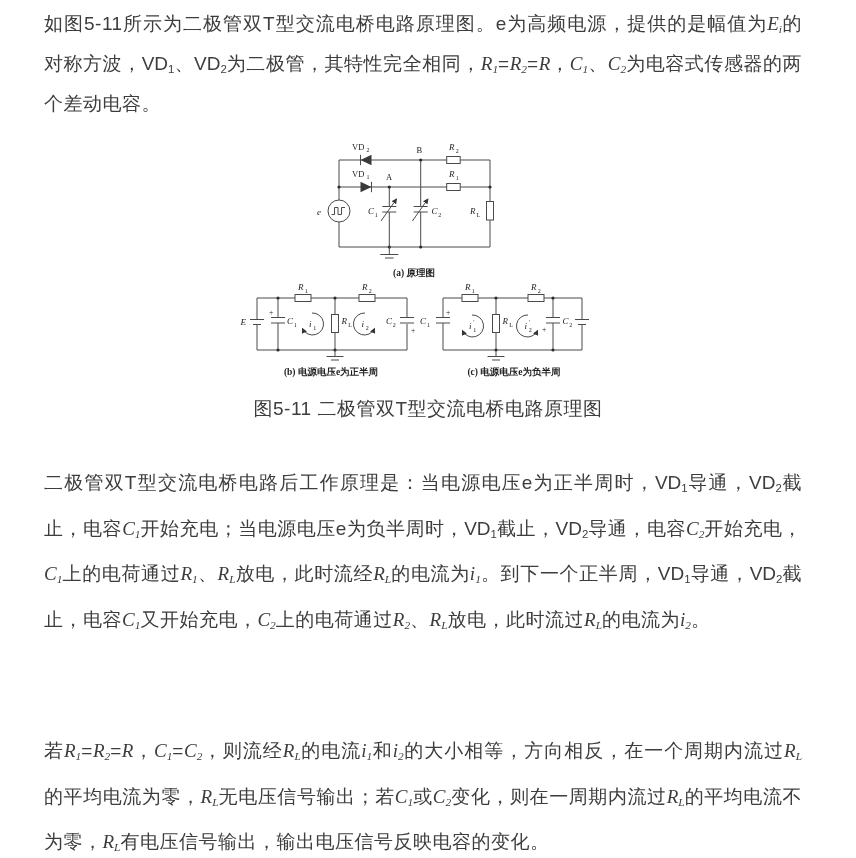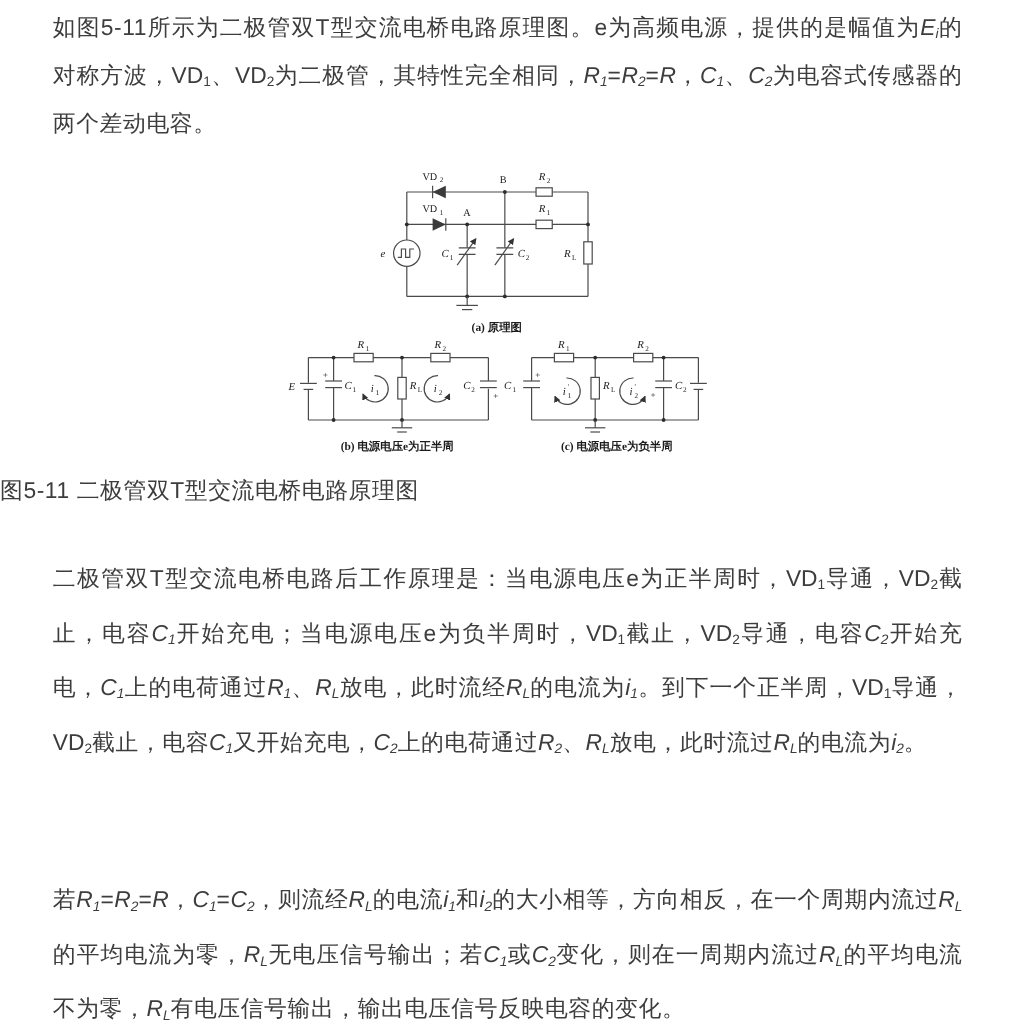--- a/index.html
+++ b/index.html
@@ -3,25 +3,25 @@
 <meta charset="utf-8">
 <style>
   html,body{margin:0;padding:0;}
   body{width:856px;height:858px;background:#ffffff;position:relative;overflow:hidden;
        font-family:"Liberation Sans","DejaVu Sans",sans-serif;color:#3d3d3d;}
   .para{position:absolute;left:44px;width:758px;font-size:19px;letter-spacing:.5px;
         text-align:justify;color:#3d3d3d;margin:0;}
   .p1{top:4px;line-height:40px;}
   .p2{top:460px;line-height:45.5px;}
   .p3{top:728px;line-height:45.5px;}
-  .para .var{font-family:Liberation Sans, sans-serif;font-style:italic;letter-spacing:0;}
+  .para .var{font-family:Liberation Serif, serif;font-style:italic;letter-spacing:0;}
   .para .upr{font-style:normal;letter-spacing:0;margin-top:32px;}
   .para sub{font-size:.6em;vertical-align:-.25em;line-height:0;}
   .figwrap{position:absolute;left:240px;top:133px;width:350px;height:252px;}
-  .figcap{position:absolute;left:0;top:396px;width:856px;
+  .figcap{position:absolute;left:0;top:396px;width:856px;text-align:center;
           font-size:19px;letter-spacing:.5px;color:#3d3d3d;margin:0;}
   
   .wire{stroke:#4a4a4a;stroke-width:1;fill:none;}
   .comp{fill:#ffffff;stroke:#4a4a4a;stroke-width:1;}
   .fillc{fill:#3a3a3a;stroke:none;}
   .dot{fill:#2c2c2c;stroke:none;}
   .slbl{font-family:"Liberation Serif","DejaVu Serif",serif;font-size:8.5px;fill:#222;}
   .svar{font-family:"Liberation Serif","DejaVu Serif",serif;font-style:italic;font-size:9px;fill:#222;}
   .ssub{font-family:"Liberation Serif","DejaVu Serif",serif;font-size:6px;fill:#222;}
   .splus{font-family:"Liberation Serif","DejaVu Serif",serif;font-size:7.5px;fill:#222;}

